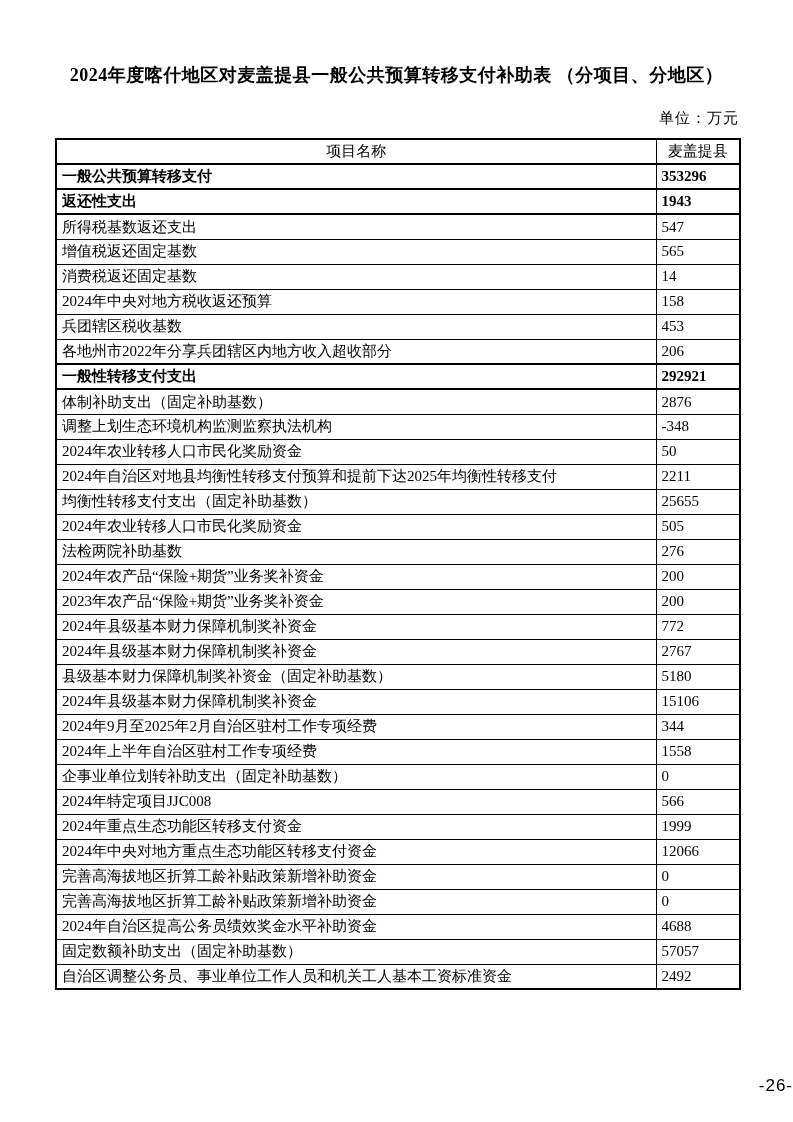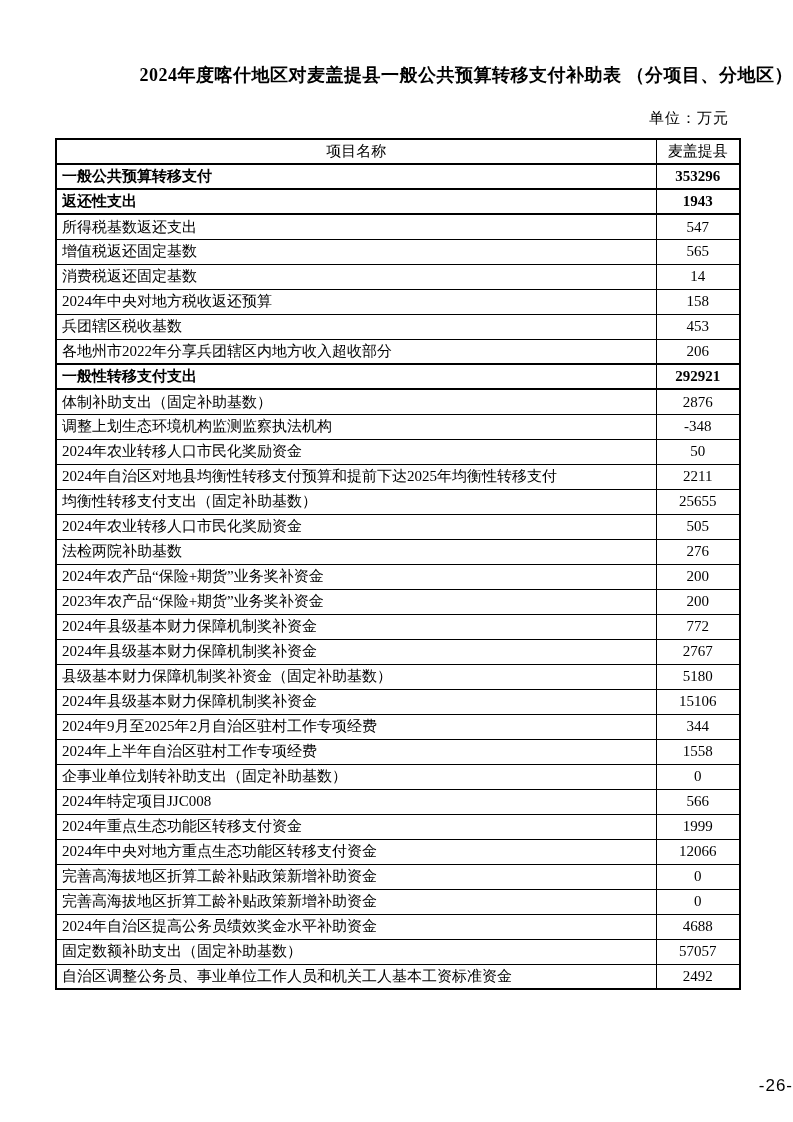--- a/index.html
+++ b/index.html
@@ -16,30 +16,30 @@
     color: #000000;
     font-family: "Liberation Serif", "DejaVu Serif", serif;
     overflow: hidden;
   }
   .doc-title {
     position: absolute;
     top: 63px;
     left: 0;
     width: 100%;
     margin: 0;
-    text-align: right;
+    text-align: center;
     font-size: 18px;
     font-weight: bold;
     letter-spacing: 0.5px;
     white-space: nowrap;
   }
   .unit-label {
     position: absolute;
     top: 109px;
-    right: 64px;
+    right: 54px;
     font-size: 15px;
     letter-spacing: 1px;
   }
   table.subsidy-table {
     position: absolute;
     top: 138px;
     left: 55px;
     width: 684px;
     border-collapse: collapse;
     table-layout: fixed;
@@ -57,21 +57,21 @@
     vertical-align: middle;
     overflow: hidden;
     white-space: nowrap;
   }
   table.subsidy-table th {
     font-weight: normal;
     text-align: center;
     border-bottom: 1px solid #000000;
   }
   td.cell-name { text-align: left; }
-  td.cell-value { text-align: center; font-family: "Liberation Serif", "DejaVu Serif", serif; }
+  td.cell-value { font-family: "Liberation Serif", "DejaVu Serif", serif; }
   tr.bold-row td {
     font-weight: bold;
     border-top: 2px solid #000000;
     border-bottom: 2px solid #000000;
   }
   .page-number {
     position: absolute;
     top: 1076px;
     left: 0;
     width: 100%;

